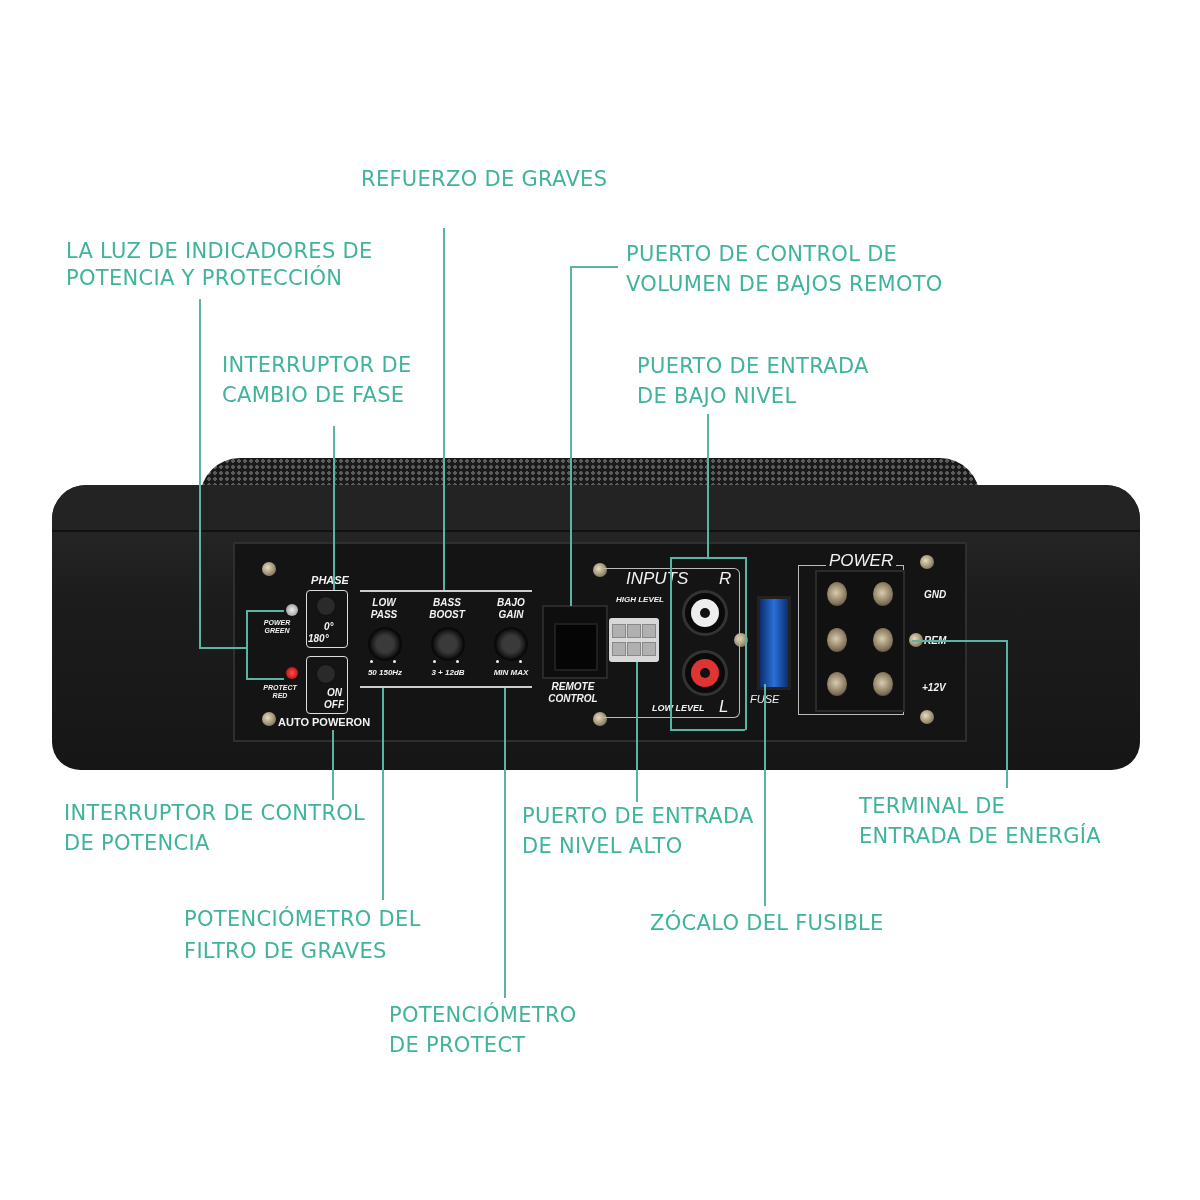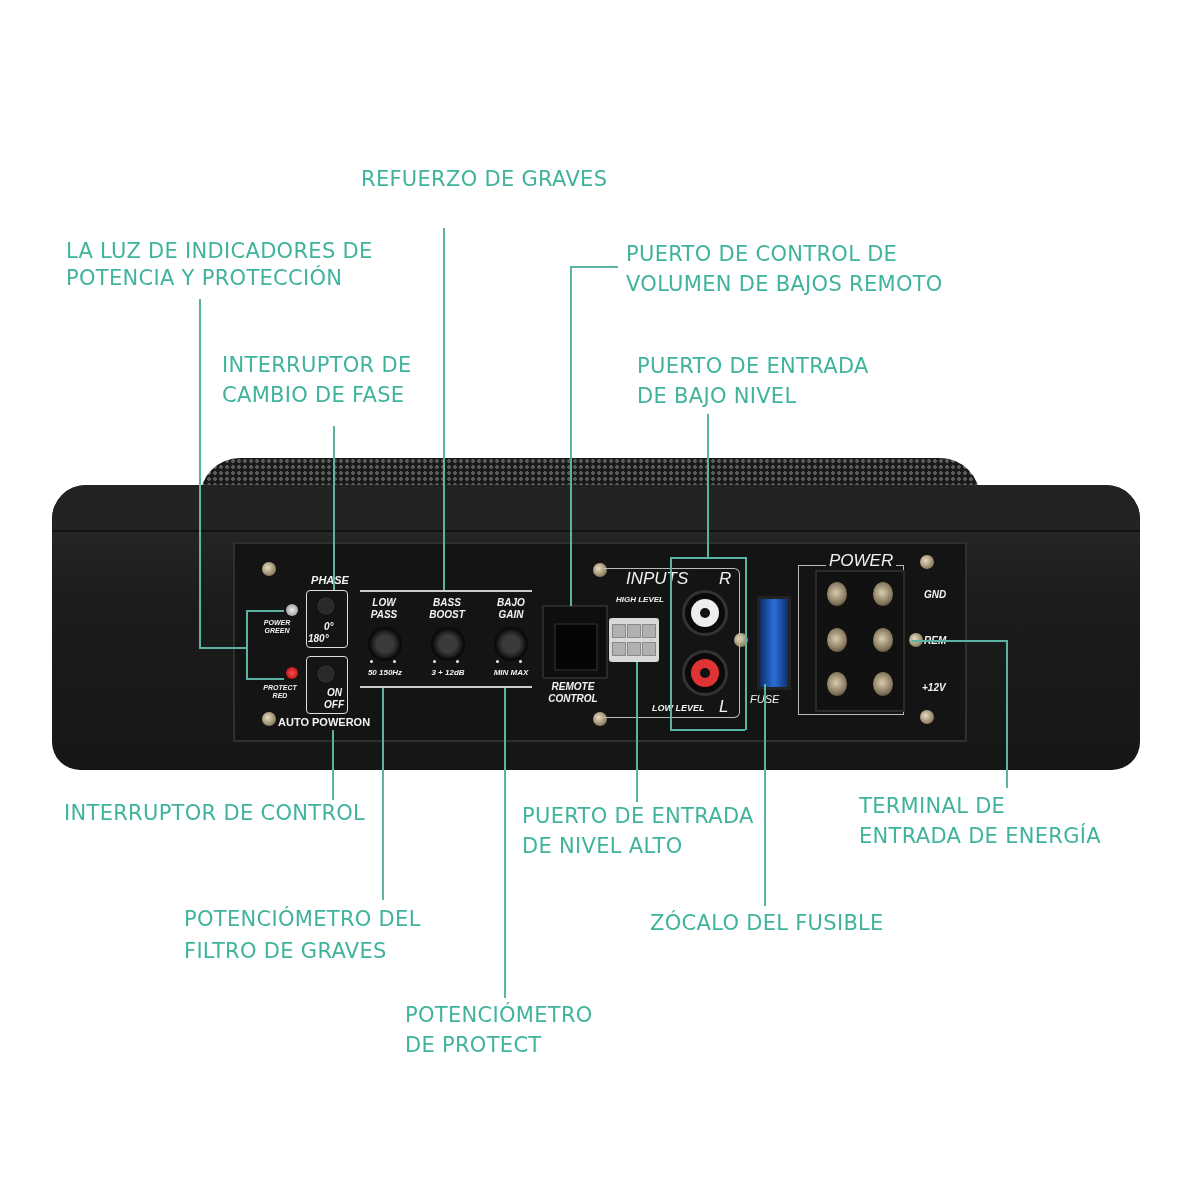--- a/index.html
+++ b/index.html
@@ -188,32 +188,33 @@
 <div class="label" style="left:222px;top:350px">
   <span>INTERRUPTOR DE</span>
   <span>CAMBIO DE FASE</span>
 </div>
 <div class="label" style="left:637px;top:351px">
   <span>PUERTO DE ENTRADA</span>
   <span>DE BAJO NIVEL</span>
 </div>
 <div class="label" style="left:64px;top:798px">
   <span>INTERRUPTOR DE CONTROL</span>
+  <span>DE POTENCIA</span>
 </div>
 <div class="label" style="left:522px;top:801px">
   <span>PUERTO DE ENTRADA</span>
   <span>DE NIVEL ALTO</span>
 </div>
 <div class="label" style="left:859px;top:791px">
   <span>TERMINAL DE</span>
   <span>ENTRADA DE ENERGÍA</span>
 </div>
 <div class="label" style="left:184px;top:903px;line-height:32px">
   <span>POTENCIÓMETRO DEL</span>
   <span>FILTRO DE GRAVES</span>
 </div>
 <div class="label" style="left:650px;top:908px">
   <span>ZÓCALO DEL FUSIBLE</span>
 </div>
-<div class="label" style="left:405px;top:1000px">
+<div class="label" style="left:389px;top:1000px">
   <span>POTENCIÓMETRO</span>
   <span>DE PROTECT</span>
 </div>
 
 </body></html>

